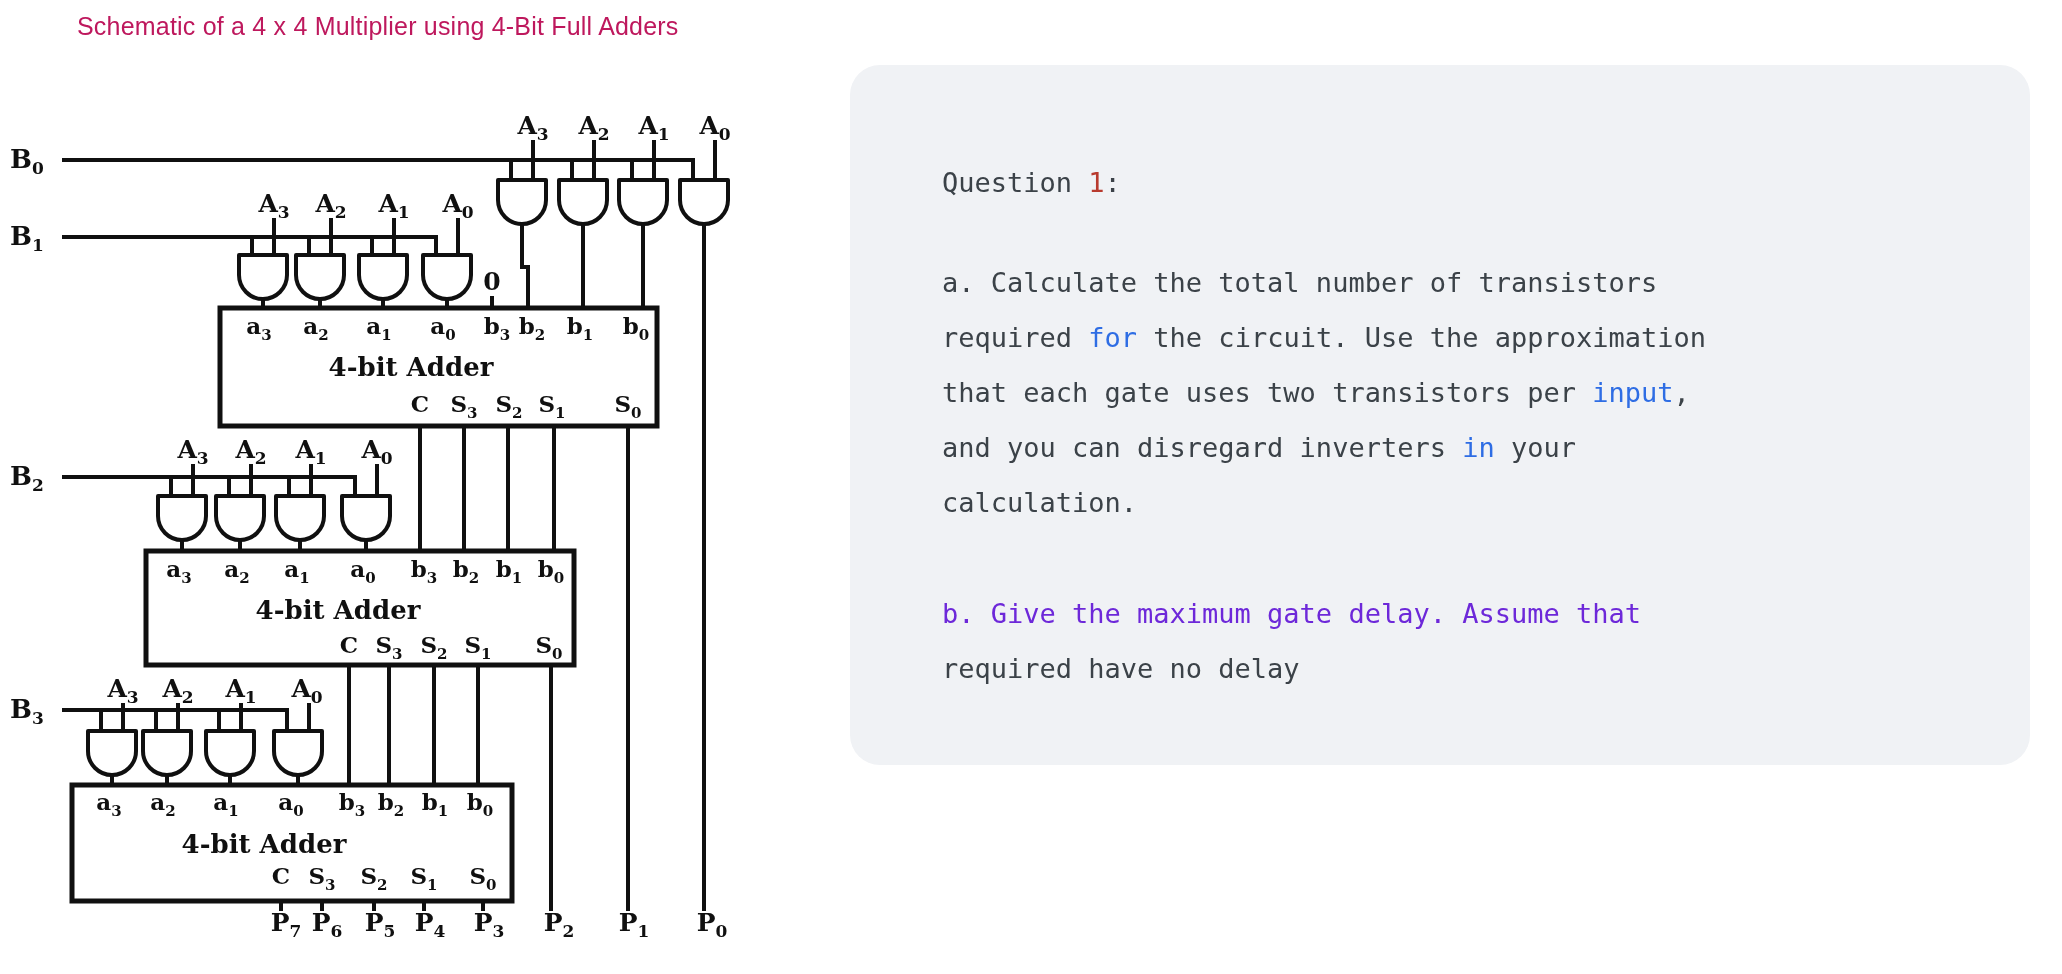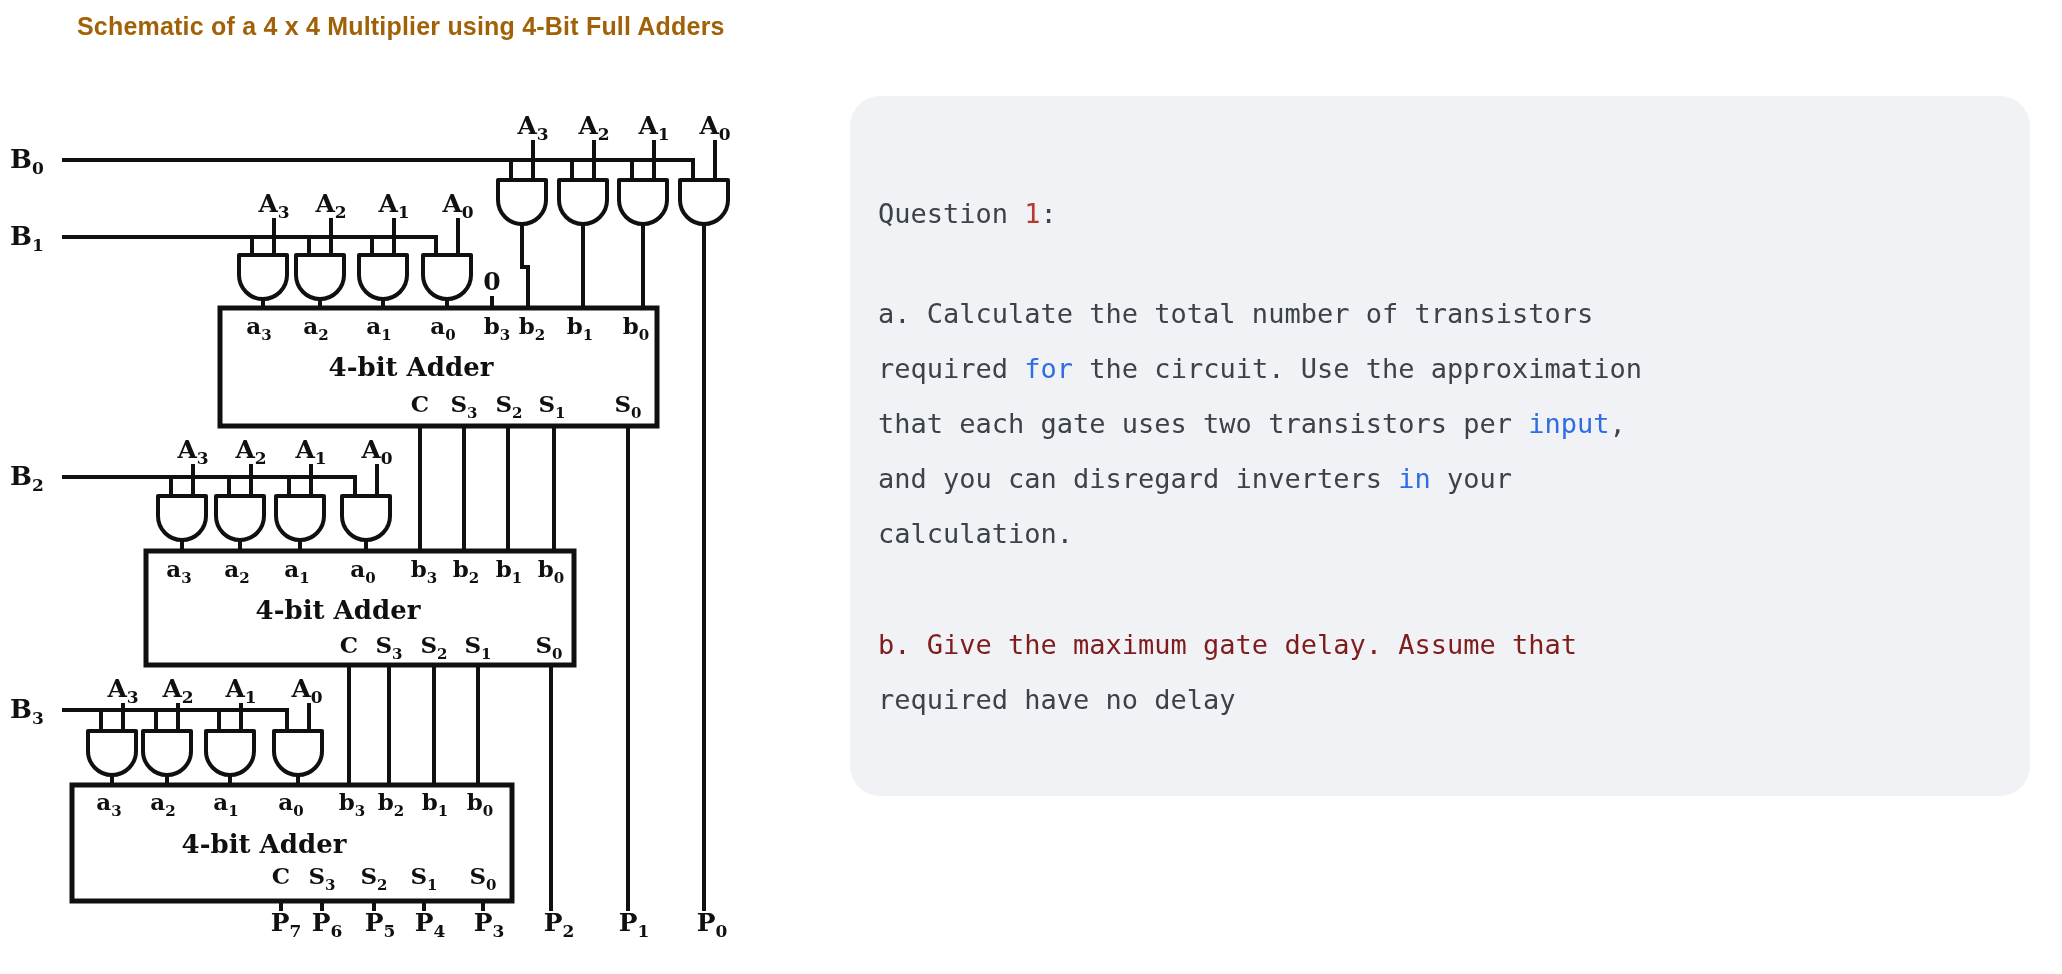--- a/index.html
+++ b/index.html
@@ -1,26 +1,26 @@
 <!DOCTYPE html>
 <html><head>
 <meta charset="utf-8">
 <style>
   html,body{margin:0;padding:0;background:#ffffff;}
   .stage{position:relative;width:2062px;height:974px;background:#ffffff;overflow:hidden;
          font-family:"Liberation Sans",sans-serif;}
-  .page-title{position:absolute;left:77px;top:12px;font-size:25px;font-weight:700;
-              color:#a16207;letter-spacing:0.2px;text-align:center;}
+  .page-title{position:absolute;left:77px;top:12px;font-size:25px;font-weight:400;
+              color:#be185d;letter-spacing:0.2px;text-align:center;}
   .schematic-svg{position:absolute;left:0;top:70px;width:780px;height:900px;}
   .wire{fill:none;stroke:#101010;stroke-width:4;}
   .gate{fill:#ffffff;stroke:#101010;stroke-width:4;stroke-linejoin:round;}
   .abox{fill:#ffffff;stroke:#101010;stroke-width:5;}
   .slabel{font-family:"DejaVu Serif",serif;font-weight:700;fill:#101010;}
   .panel{position:absolute;left:850px;top:65px;width:1180px;height:700px;border-radius:30px;
-         box-sizing:border-box;padding:90px 56px 0 28px;margin-top:31px;}
+         box-sizing:border-box;padding:90px 56px 0 92px;}
   .q-text{font-family:"DejaVu Sans Mono",monospace;font-size:27px;line-height:55px;
           white-space:pre;}
   .q-heading{margin-bottom:45px;}
   .q-para{margin-bottom:56px;}
 </style>
 </head>
 <body>
 
 <div class="stage">
 
@@ -157,16 +157,16 @@
         <text x="489" y="861" font-size="25" text-anchor="middle" class="slabel"><tspan>P</tspan><tspan font-size="17" dy="6">3</tspan></text>
         <text x="559" y="861" font-size="25" text-anchor="middle" class="slabel"><tspan>P</tspan><tspan font-size="17" dy="6">2</tspan></text>
         <text x="634" y="861" font-size="25" text-anchor="middle" class="slabel"><tspan>P</tspan><tspan font-size="17" dy="6">1</tspan></text>
         <text x="712" y="861" font-size="25" text-anchor="middle" class="slabel"><tspan>P</tspan><tspan font-size="17" dy="6">0</tspan></text>
       </g>
   </svg>
 
   <div class="panel" style="background: rgb(240, 242, 245);">
     <div class="q-text q-heading" id="q-heading"><span style="color: rgb(59, 66, 72);">Question </span><span style="color: rgb(184, 58, 46);">1</span><span style="color: rgb(59, 66, 72);">:</span></div>
     <div class="q-text q-para" id="q-para-a"><div><span style="color: rgb(59, 66, 72);">a. Calculate the total number of transistors</span></div><div><span style="color: rgb(59, 66, 72);">required </span><span style="color: rgb(46, 109, 228);">for</span><span style="color: rgb(59, 66, 72);"> the circuit. Use the approximation</span></div><div><span style="color: rgb(59, 66, 72);">that each gate uses two transistors per </span><span style="color: rgb(46, 109, 228);">input</span><span style="color: rgb(59, 66, 72);">,</span></div><div><span style="color: rgb(59, 66, 72);">and you can disregard inverters </span><span style="color: rgb(46, 109, 228);">in</span><span style="color: rgb(59, 66, 72);"> your</span></div><div><span style="color: rgb(59, 66, 72);">calculation.</span></div></div>
-    <div class="q-text q-para" id="q-para-b"><div><span style="color: #7f1d1d;">b. Give the maximum gate delay. Assume that</span></div><div><span style="color: rgb(59, 66, 72);">required have no delay</span></div></div>
+    <div class="q-text q-para" id="q-para-b"><div><span style="color: #6d28d9;">b. Give the maximum gate delay. Assume that</span></div><div><span style="color: rgb(59, 66, 72);">required have no delay</span></div></div>
   </div>
 
 </div>
 
 </body></html>

